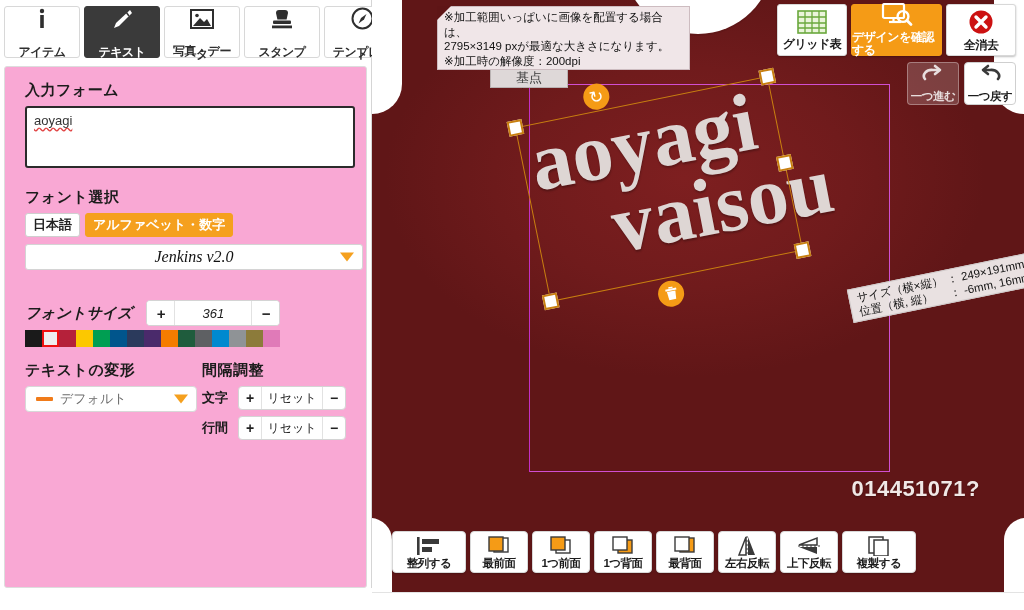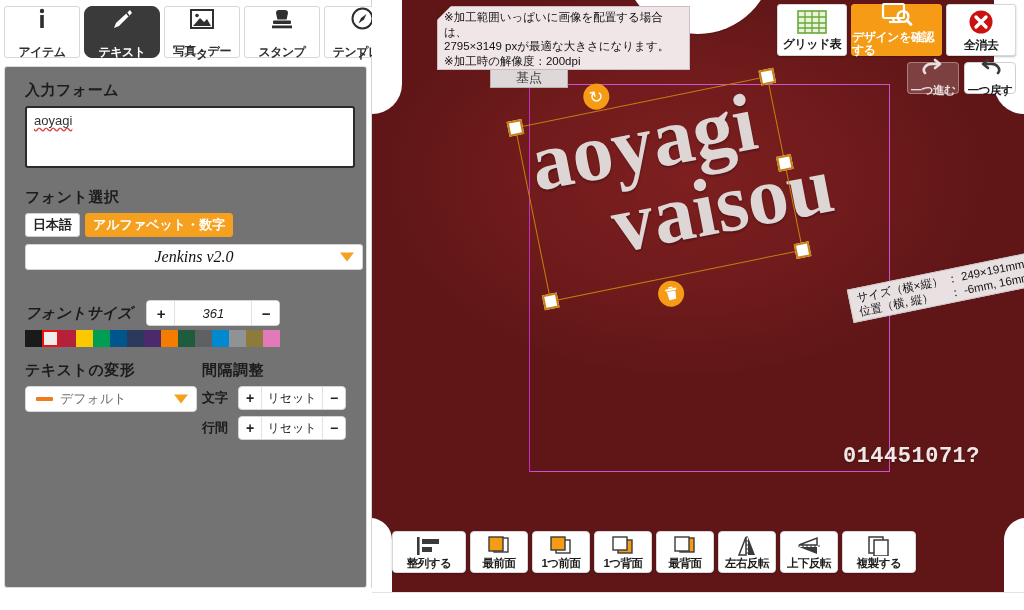--- a/index.html
+++ b/index.html
@@ -20,33 +20,33 @@
 
   
   #tab-bar { display:flex; gap:4px; padding:6px 4px 0 4px; }
   .tab {
     flex: 1 1 0; height: 52px;
     border: 1px solid #d8d8d8; border-radius: 3px;
     background: #fff; color: #2f2f2f;
     display:flex; flex-direction:column; align-items:center; justify-content:center;
     cursor:pointer; position:relative; padding-top:2px;gap:15px;
   }
-  .tab.active { background:#3a3a3a; border-color:#3a3a3a; color:#fff;border-radius:8px; }
+  .tab.active { background:#3a3a3a; border-color:#3a3a3a; color:#fff; }
   .tab .ticon { height:24px; display:flex; align-items:center; justify-content:center; }
   .tab .tlabel {
     font-size: 12px; font-weight: bold; line-height: 13px;
     margin-top: 1px; text-align:center; letter-spacing:-0.5px;
     width: 74px;
   }
   .tab .tlabel.wrap2 { position:absolute; bottom:-4px; left:50%; transform:translateX(-50%); }
 
   
   #form-body {
     position:absolute; left:4px; top:66px; right:4px; bottom:22px;
-    border:1px solid #ddd; border-radius:3px; background:#737373;
+    border:1px solid #ddd; border-radius:3px; background:#f9a8d4;
     padding: 14px 20px;
   }
   .sec-label { font-size:15px; font-weight:bold; color:#1c1c1c; margin:0 0 6px 0; letter-spacing:0.5px; }
   #text-input {
     width: 330px; height: 62px; resize:none;
     border: 2px solid #2b2b2b; border-radius:3px;
     padding: 5px 7px; font-size: 13px; color:#333;
     font-family: "Liberation Sans", sans-serif;
     text-decoration: underline; text-decoration-color:#e04040;
     text-decoration-style: wavy; text-underline-offset:2px;
@@ -175,21 +175,21 @@
     width:70px; height:52px; border:1px solid #d8d8d8; border-radius:3px; background:#fff;
     display:flex; flex-direction:column; align-items:center; justify-content:center;
     cursor:pointer; box-shadow:0 1px 2px rgba(0,0,0,0.25);
   }
   .ttbtn .tlbl { font-size:12px; font-weight:bold; color:#1c1c1c; letter-spacing:-0.5px; line-height:13px; }
   .ttbtn.accent { background:#f59b16; border-color:#f59b16; width:91px; }
   .ttbtn.accent .tlbl { color:#fff; }
 
   #undo-tools { position:absolute; right:8px; top:62px; display:flex; gap:5px; z-index:50; }
   .udbtn {
-    width:52px; height:32px; border:1px solid #cfcfcf; border-radius:4px;
+    width:52px; height:43px; border:1px solid #cfcfcf; border-radius:4px;
     display:flex; flex-direction:column; align-items:center; justify-content:center; cursor:pointer;
   }
   .udbtn.dim { background:rgba(255,255,255,0.18); border-color:rgba(255,255,255,0.32); }
   .udbtn.dim .ulbl { color:#e8dede; }
   .udbtn.lit { background:#fff; }
   .udbtn.lit .ulbl { color:#1c1c1c; }
   .ulbl { font-size:11.5px; font-weight:bold; letter-spacing:-0.5px; margin-top:1px; }
 
   
   #design-text {
@@ -233,22 +233,22 @@
     background:rgba(241,238,238,0.94); border:1px solid #cfc9c9;
     padding:2px 7px; font-size:11.5px; line-height:14px; color:#111;
     white-space:nowrap; z-index:35;
     font-family:"Liberation Sans", sans-serif;
   }
   #size-tip .row { display:flex; }
   #size-tip .k { width:92px; }
 
   
   #design-no {
-    position:absolute; right:44px; top:444px; color:#f0e8e6;
-    font-family:Liberation Mono, monospace; font-weight:bold; font-size:22px;
+    position:absolute; right:44px; top:476px; color:#f0e8e6;
+    font-family:Liberation Sans, sans-serif; font-weight:bold; font-size:22px;
     letter-spacing:0.5px; text-shadow:0 1px 2px rgba(0,0,0,0.35);
   }
 
   
   #bottom-tools { position:absolute; left:20px; top:531px; display:flex; gap:4px; z-index:45; }
   .bbtn {
     height:42px; border:1px solid #d8d8d8; border-radius:4px; background:#fff;
     display:flex; flex-direction:column; align-items:center; justify-content:center;
     cursor:pointer; padding:0 4px; box-shadow:0 1px 2px rgba(0,0,0,0.22);
   }

